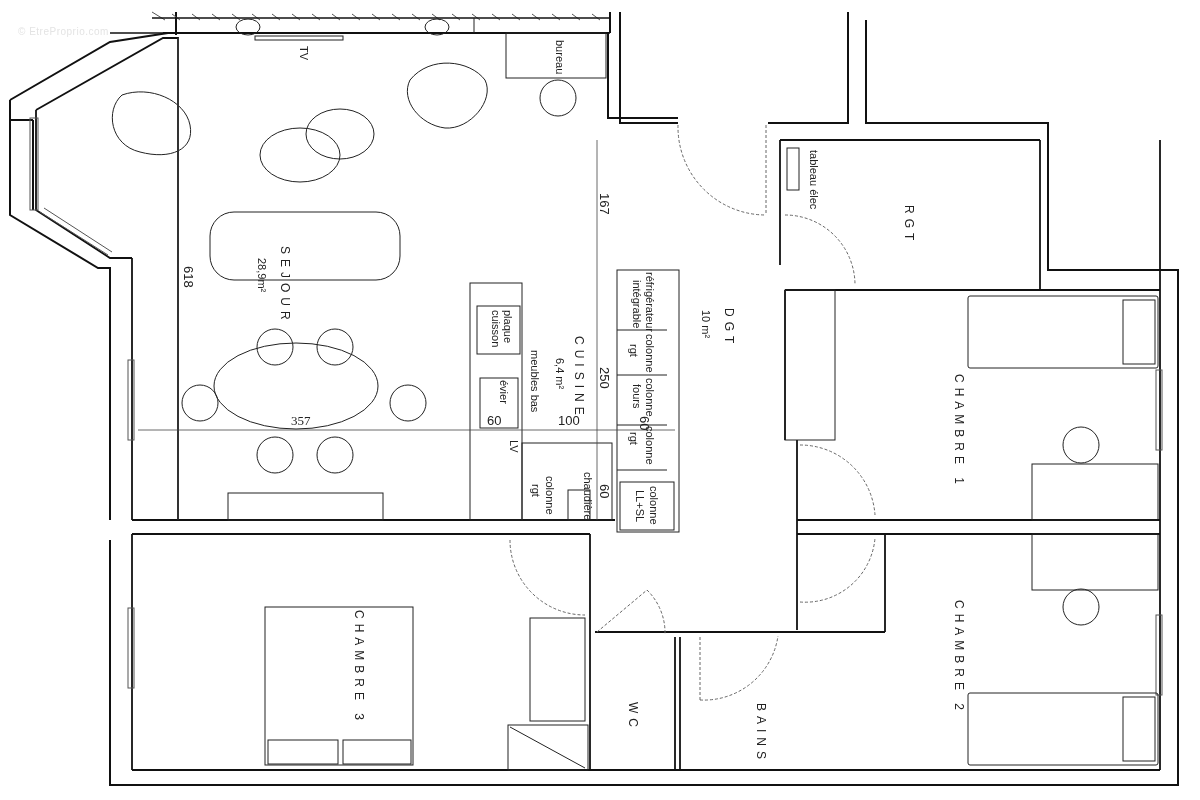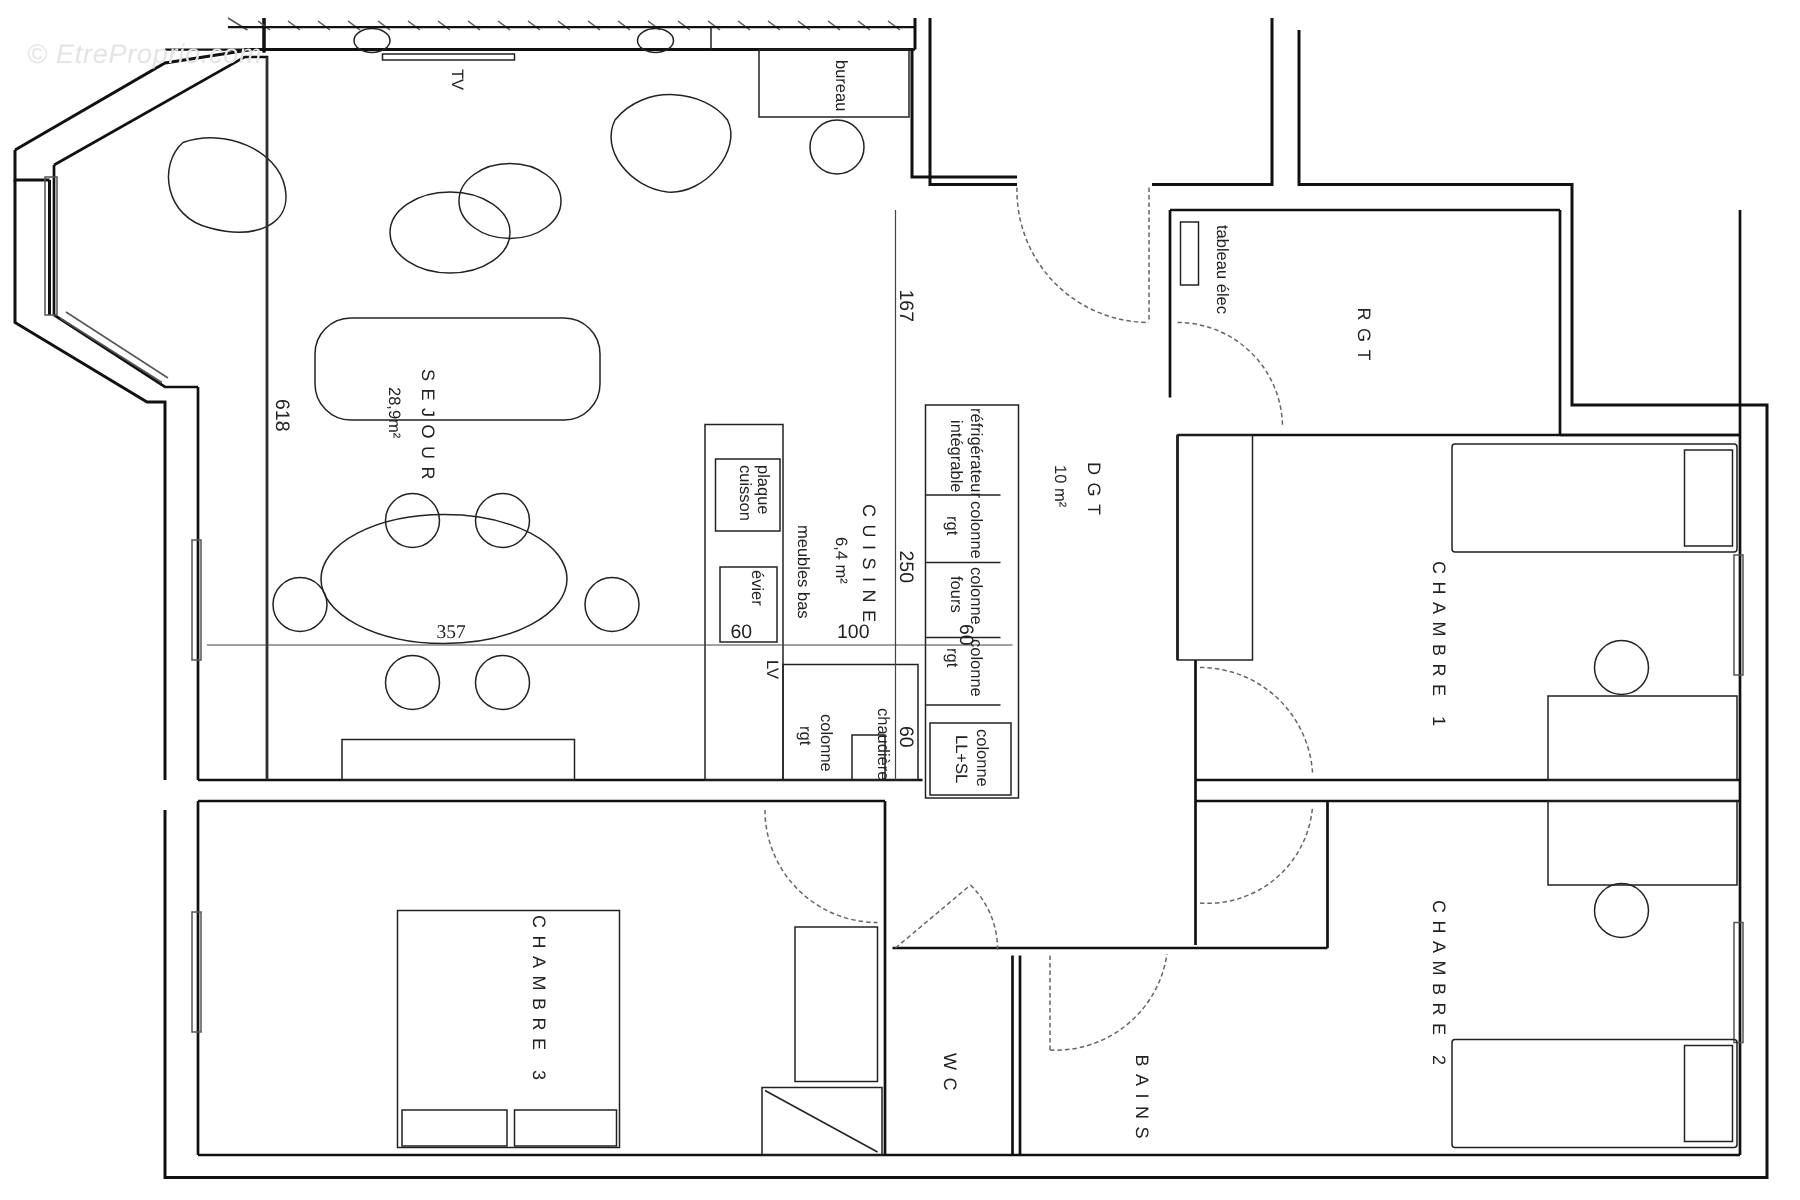--- a/index.html
+++ b/index.html
@@ -3,21 +3,21 @@
 <meta charset="utf-8">
 <style>
   html,body{margin:0;padding:0;background:#fff;}
   body{width:1200px;height:800px;overflow:hidden;position:relative;font-family:"Liberation Sans",sans-serif;}
   #plan{position:absolute;left:0;top:0;width:1200px;height:800px;}
   .lbl{position:absolute;color:#222;white-space:nowrap;font-family:"Liberation Sans",sans-serif;}
   .rv{transform-origin:left top;transform:rotate(90deg);}
   .room{font-size:12px;letter-spacing:5px;}
   .small{font-size:11px;line-height:12px;}
   .dim{font-size:13px;}
-  .wm{position:absolute;left:18px;top:26px;font-size:18px;color:#e4e4e4;letter-spacing:0.5px;font-style:italic;}
+  .wm{position:absolute;left:18px;top:26px;font-size:10px;color:#e4e4e4;letter-spacing:0.5px;}
 </style>
 </head>
 <body>
 
 <svg id="plan" viewBox="0 0 1200 800" xmlns="http://www.w3.org/2000/svg" fill="none" stroke="#222" stroke-width="1">
 
   <g stroke="#111" stroke-width="2">
     <polyline points="163,33 608,33 608,118 678,118"></polyline>
     <polyline points="176,35 176,12"></polyline>
     <polyline points="610,12 610,33"></polyline>

